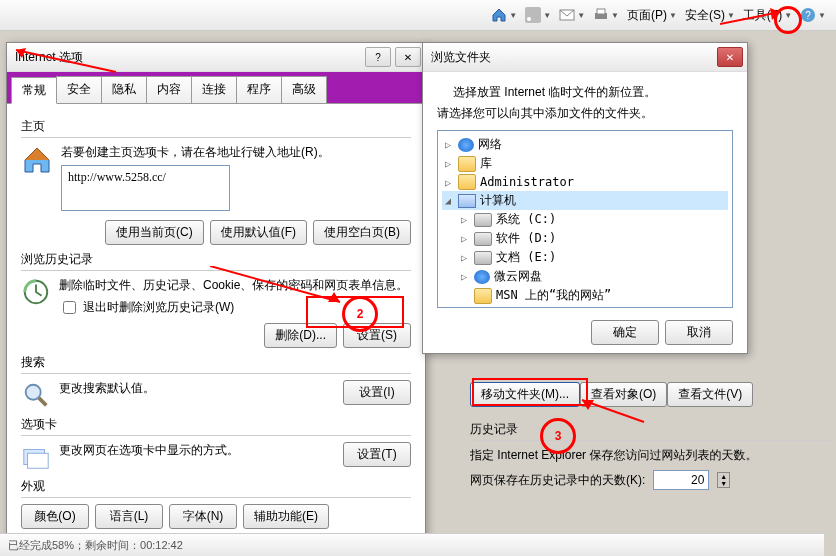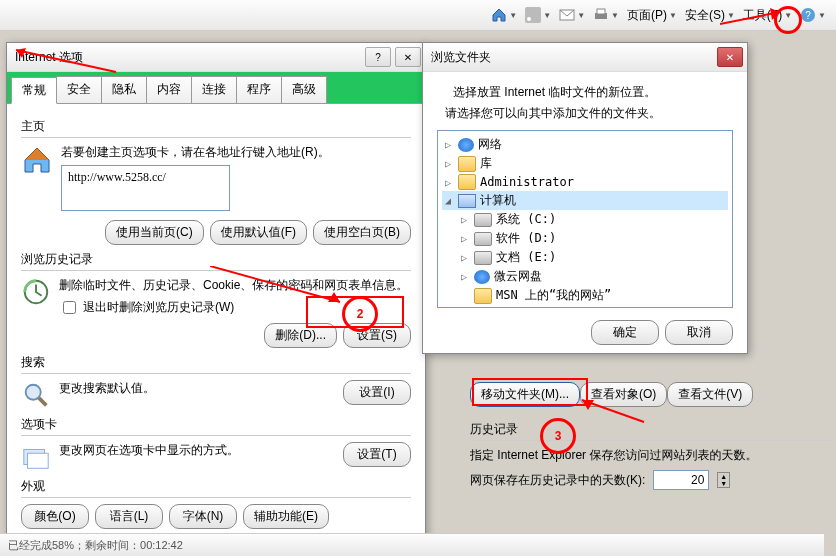--- a/index.html
+++ b/index.html
@@ -5,31 +5,31 @@
 body{margin:0;font-family:"Microsoft YaHei","SimSun",sans-serif;font-size:12px;background:#d4d0c8;overflow:hidden;width:836px;height:556px;position:relative}
 .toolbar{position:absolute;top:0;right:0;left:0;height:30px;background:linear-gradient(#fdfdfd,#e8e8e8);border-bottom:1px solid #ccc;display:flex;align-items:center;justify-content:flex-end;padding-right:10px;gap:8px}
 .toolbar .item{display:flex;align-items:center;gap:2px;cursor:default;font-size:12px}
 .toolbar .drop{font-size:8px;color:#555}
 .icon{display:inline-block;width:16px;height:16px;vertical-align:middle}
 .dialog{position:absolute;background:#fff;border:1px solid #888;box-shadow:2px 2px 8px rgba(0,0,0,.3)}
 .titlebar{height:28px;background:linear-gradient(#fff,#e8e8e8);display:flex;align-items:center;padding:0 4px 0 8px;font-size:12px;border-bottom:1px solid #ddd}
 .titlebar .spacer{flex:1}
 .titlebar .btn{width:24px;height:18px;border:1px solid #aaa;border-radius:2px;background:linear-gradient(#f8f8f8,#e0e0e0);margin-left:4px;display:flex;align-items:center;justify-content:center;font-size:10px;cursor:default}
 .titlebar .btn.close{background:linear-gradient(#e07070,#c04040);color:#fff;border-color:#a03030}
-.tabs{display:flex;border-bottom:1px solid #999;padding:4px 4px 0 4px;background:#22c55e}
+.tabs{display:flex;border-bottom:1px solid #999;padding:4px 4px 0 4px;background:#a21caf}
 .tab{padding:4px 10px;border:1px solid #999;border-bottom:none;margin-right:-1px;background:linear-gradient(#fdfdfd,#eee);cursor:default;font-size:12px}
 .tab.active{background:#fff;border-bottom:1px solid #fff;position:relative;top:1px}
 .panel{padding:8px 14px}
 .group-title{font-size:12px;margin:6px 0 2px 0}
 .hr{border-top:1px solid #ccc;margin:2px 0 6px 0}
 .row{display:flex;align-items:flex-start;gap:8px}
 .home-icon{width:32px;height:32px}
 .textbox{flex:1;border:1px solid #7a9ac0;padding:4px 6px;font-family:Liberation Serif, serif;font-size:12px;height:36px;resize:none}
 .btnrow{display:flex;gap:6px;margin-top:6px;justify-content:flex-end}
-button.win{padding:3px 10px;border:1px solid #888;border-radius:10px;background:linear-gradient(#fdfdfd,#e4e4e4);font-size:12px;cursor:default;min-width:68px}
+button.win{padding:3px 10px;border:1px solid #888;border-radius:3px;background:linear-gradient(#fdfdfd,#e4e4e4);font-size:12px;cursor:default;min-width:68px}
 .chk{display:flex;align-items:center;gap:4px;margin:4px 0}
 .search-icon{width:30px;height:30px}
 .footer{display:flex;justify-content:flex-end;gap:6px;padding:10px;border-top:1px solid #ddd;background:#f0f0f0}
 .tree{border:1px solid #7a9ac0;height:168px;overflow:auto;padding:4px;font-family:"SimSun",monospace;font-size:12px;background:#fff}
 .tree .node{display:flex;align-items:center;gap:4px;padding:1px 0;padding-left:calc(var(--lvl,0)*16px)}
 .tree .node.sel{background:#cce8ff}
 .tree .exp{width:12px;text-align:center;color:#666;font-size:10px}
 .red-circle{position:absolute;border:3px solid red;border-radius:50%;pointer-events:none}
 .red-arrow{position:absolute;pointer-events:none}
 .folder-ico{width:16px;height:14px;background:linear-gradient(#ffe9a3,#f6c657);border:1px solid #c9a23a;border-radius:2px;display:inline-block}
@@ -190,21 +190,21 @@
 </div>
 
 <div class="dialog" style="left:422px;top:42px;width:324px">
   <div class="titlebar">
     <span>浏览文件夹</span>
     <span class="spacer"></span>
     <span class="btn close">✕</span>
   </div>
   <div class="panel">
     <div style="margin:4px 16px">选择放置 Internet 临时文件的新位置。</div>
-    <div style="margin:4px 0 8px 8px">请选择您可以向其中添加文件的文件夹。</div>
+    <div style="margin:4px 0 8px 0">请选择您可以向其中添加文件的文件夹。</div>
     <div class="tree" id="tree">
         <div class="node" style="--lvl: 0;">
           <span class="exp">▷</span>
           <span class="net-ico"></span>
           <span> 网络</span>
         </div>
         <div class="node" style="--lvl: 0;">
           <span class="exp">▷</span>
           <span class="folder-ico"></span>
           <span> 库</span>

